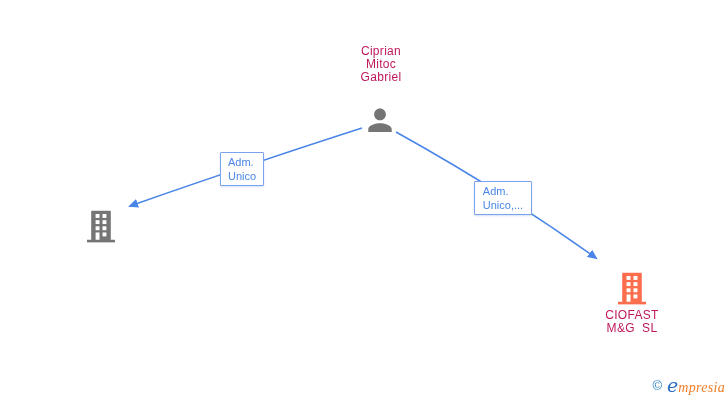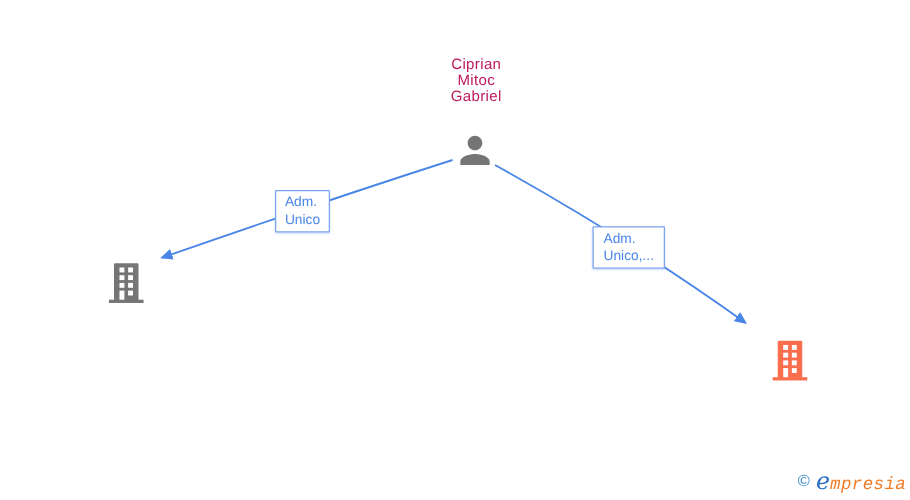--- a/index.html
+++ b/index.html
@@ -67,21 +67,21 @@
     margin-right: 5px;
     font-family: "Liberation Sans", sans-serif;
   }
   .wm-initial {
     font-family: "DejaVu Serif", serif;
     font-style: italic;
     font-size: 19px;
     color: #2b6fc4;
   }
   .wm-rest {
-    font-family: Liberation Mono, monospace;
+    font-family: Liberation Serif, serif;
     font-style: italic;
     font-size: 14px;
     color: #ef7c26;
     letter-spacing: 0.3px;
   }
 </style>
 </head>
 <body>
 
 <div class="canvas">
@@ -136,18 +136,20 @@
       <rect x="9.2" y="3.6" width="4.2" height="4.2"></rect>
       <rect x="16.6" y="3.6" width="4.2" height="4.2"></rect>
       <rect x="9.2" y="10.2" width="4.2" height="4.2"></rect>
       <rect x="16.6" y="10.2" width="4.2" height="4.2"></rect>
       <rect x="9.2" y="16.8" width="4.2" height="4.2"></rect>
       <rect x="16.6" y="16.8" width="4.2" height="4.2"></rect>
       <rect x="9.2" y="23.4" width="4.2" height="7.8"></rect>
       <rect x="16.6" y="23.4" width="4.2" height="4.2"></rect>
     </g>
   </svg>
+  <div class="node-label company-name-right">CIOFAST
+M&amp;G  SL</div>
 
   <div class="watermark">
     <span class="wm-copy">©</span><span class="wm-initial">e</span><span class="wm-rest">mpresia</span>
   </div>
 
 </div>
 
 </body></html>

